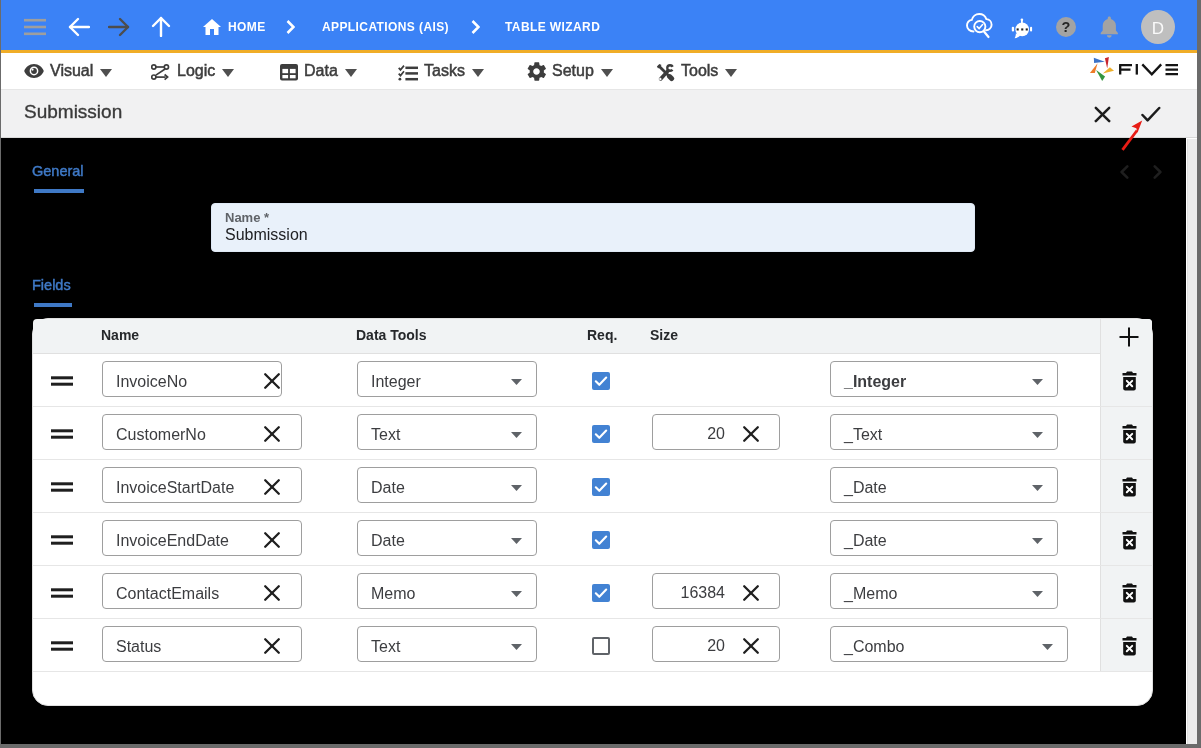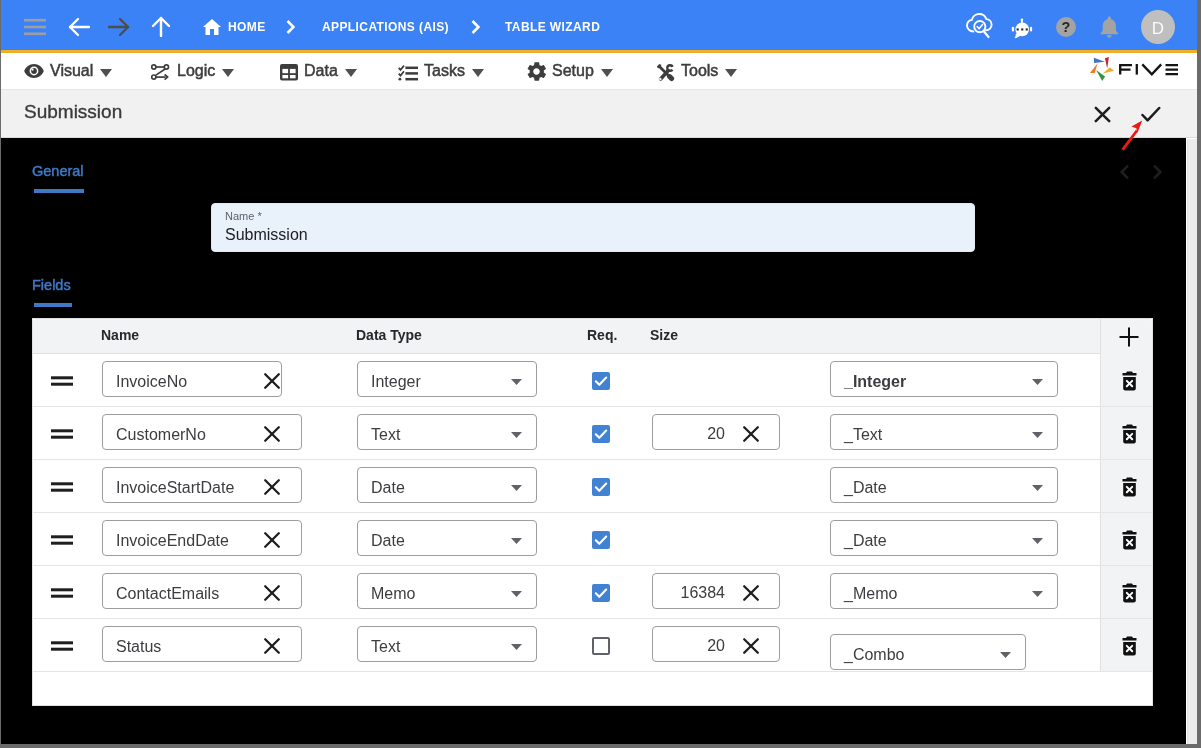--- a/index.html
+++ b/index.html
@@ -24,25 +24,25 @@
 #subhead { position:absolute; left:1px; top:89px; width:1196px; height:49px; background:#f1f1f2; border-top:1px solid #e6e6e6; border-bottom:1px solid #d9d9d9; }
 #subtitle { position:absolute; left:23px; top:11px; font-size:19px; font-weight:normal; color:#3a3a3a; -webkit-text-stroke:0.35px #3a3a3a; }
 
 
 #content { position:absolute; left:1px; top:138px; width:1185px; height:606px; background:#000000; }
 
 .tab { position:absolute; color:#3f79c6; font-size:14.5px; font-weight:normal; -webkit-text-stroke:0.45px #3f79c6; }
 .tabline { position:absolute; height:4px; background:#3f79c6; }
 
 #namefield { position:absolute; left:210px; top:65px; width:764px; height:49px; background:#e9f1fa; border:1px solid #dfe9f5; border-radius:4px; }
-#namefield .lbl { position:absolute; left:13px; top:6px; font-size:11px; color:#5f6368; }
+#namefield .lbl { position:absolute; left:13px; top:6px; font-size:13px; color:#5f6368;font-weight:bold; }
 #namefield .val { position:absolute; left:13px; top:22px; font-size:16px; color:#202124; }
 
 
-#tbl { position:absolute; left:31px; top:180px; width:1121px; height:388px; border:1px solid #e0e0e0; border-radius:0; background:#fff; }
+#tbl { position:absolute; left:31px; top:180px; width:1121px; height:388px; border:1px solid #e0e0e0; border-radius:16px; background:#fff; }
 #thead { position:absolute; left:0; top:0; width:1119px; height:35px; background:#f1f3f4; border-bottom:1px solid #e0e0e0; border-radius:4px 4px 0 0; }
 .th { position:absolute; top:0; height:35px; line-height:33px; font-size:14px; font-weight:bold; color:#26282b; }
 .row { position:absolute; left:0; width:1119px; height:53px; border-bottom:1px solid #e6e6e6; }
 #actcol { position:absolute; right:0; top:0; width:52px; height:353px; background:#f1f3f4; border-left:1px solid #e0e0e0; border-radius:0 4px 0 0; }
 
 .inp { position:absolute; height:36px; border:1px solid #9e9e9e; border-radius:4px; background:#fff; display:flex; align-items:flex-start; font-size:16px; color:#3c3d40; }
 .inp .txt { padding-left:13px; padding-top:10.5px; }
 
 .chk { position:absolute; width:18px; height:18px; border-radius:2px; }
 .chk.on { background:#4282d3; }
@@ -280,21 +280,21 @@
       <div class="lbl">Name *</div>
       <div class="val">Submission</div>
     </div>
 
     <div class="tab" style="left:31px; top:139px;">Fields</div>
     <div class="tabline" style="left:33px; top:165px; width:38px;"></div>
 
     <div id="tbl">
       <div id="thead">
         <div class="th" style="left:68px;">Name</div>
-        <div class="th" style="left:323px;">Data Type</div>
+        <div class="th" style="left:323px;">Data Tools</div>
         <div class="th" style="left:554px;">Req.</div>
         <div class="th" style="left:617px;">Size</div>
       </div>
       <div id="actcol">
           <svg style="position:absolute;left:18px;top:7.5px;" width="20" height="20" viewBox="0 0 20 20">
             <g stroke="#111" stroke-width="2">
               <line x1="10" y1="0.5" x2="10" y2="19.5"></line>
               <line x1="0.5" y1="10" x2="19.5" y2="10"></line>
             </g>
           </svg>
@@ -542,21 +542,21 @@
         <div class="chk off" style="left:559px;top:18px;"></div>
         <div class="inp" style="left:619px;top:7px;width:128px;">
             <span style="position:absolute;right:54px;top:10px;">20</span>
             <svg style="position:absolute;left:89px;top:10px;" width="18" height="18" viewBox="0 0 18 18">
               <g stroke="#1f1f1f" stroke-width="2.3" stroke-linecap="round">
                 <line x1="2.2" y1="2.2" x2="15.8" y2="15.8"></line>
                 <line x1="15.8" y1="2.2" x2="2.2" y2="15.8"></line>
               </g>
             </svg>
           </div>
-        <div class="inp" style="left:797px;top:7px;width:196px;margin-top:8px;">
+        <div class="inp" style="left:797px;top:7px;width:238px;">
             <span class="txt">_Combo</span>
             <svg style="position:absolute;right:14px;top:17px;" width="11" height="6" viewBox="0 0 11 6">
               <polygon points="0,0 11,0 5.5,6" fill="#5f6368"></polygon>
             </svg>
           </div>
         <div style="position:absolute;left:1088px;top:17px;"><svg width="17" height="20" viewBox="0 0 17 20">
               <path d="M6 0.5 h5 l1 1.5 h3.5 v2.4 h-14 v-2.4 h3.5 Z" fill="#111"></path>
               <path d="M2.2 6 h12.6 v11.5 a2 2 0 0 1 -2 2 h-8.6 a2 2 0 0 1 -2 -2 Z" fill="#111"></path>
               <g stroke="#fff" stroke-width="2" stroke-linecap="round">
                 <line x1="5.8" y1="9.9" x2="11.2" y2="15.3"></line>

